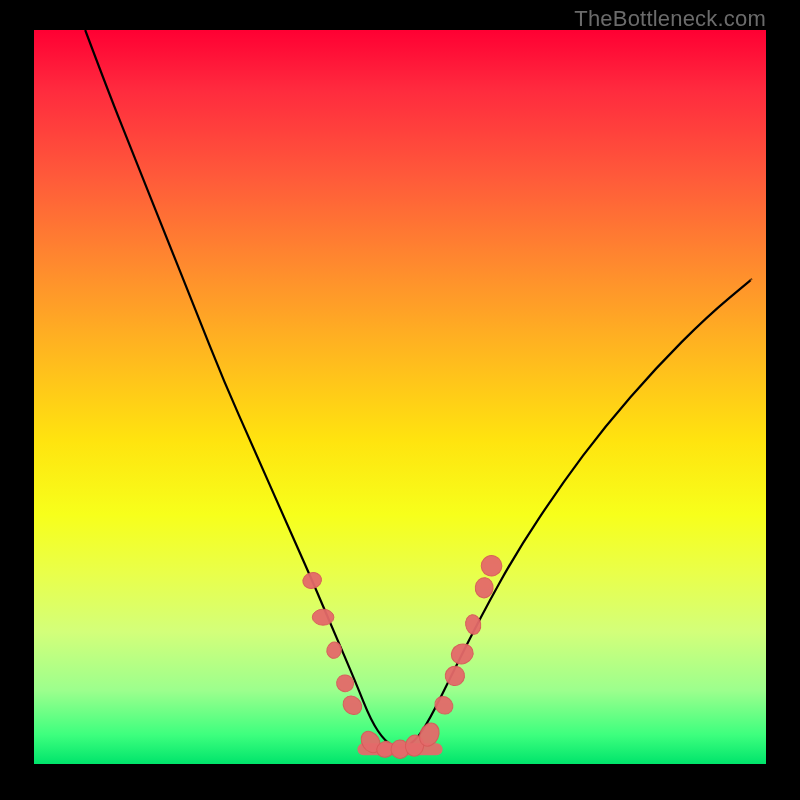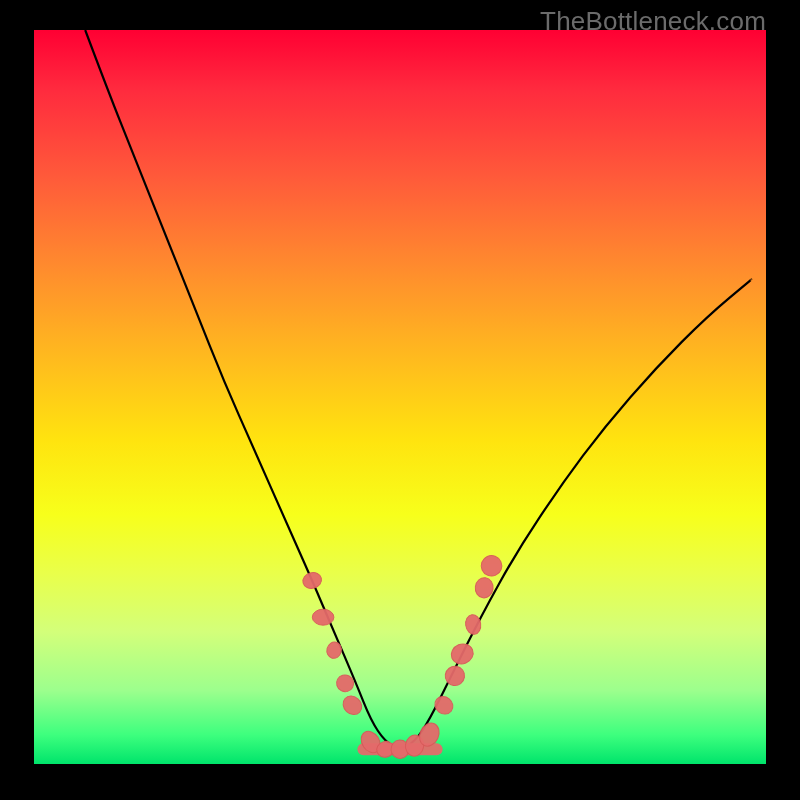--- a/index.html
+++ b/index.html
@@ -50,21 +50,21 @@
     top: 0;
     width: 732px;
     height: 734px;
     display: block;
   }
   .watermark {
     position: absolute;
     top: 6px;
     right: 34px;
     color: #6b6b6b;
-    font-size: 26px;
+    font-size: 22px;
     font-weight: 500;
     letter-spacing: 0.2px;
     user-select: none;
   }
   
   .curve {
     fill: none;
     stroke: #000;
     stroke-width: 2.2;
   }

